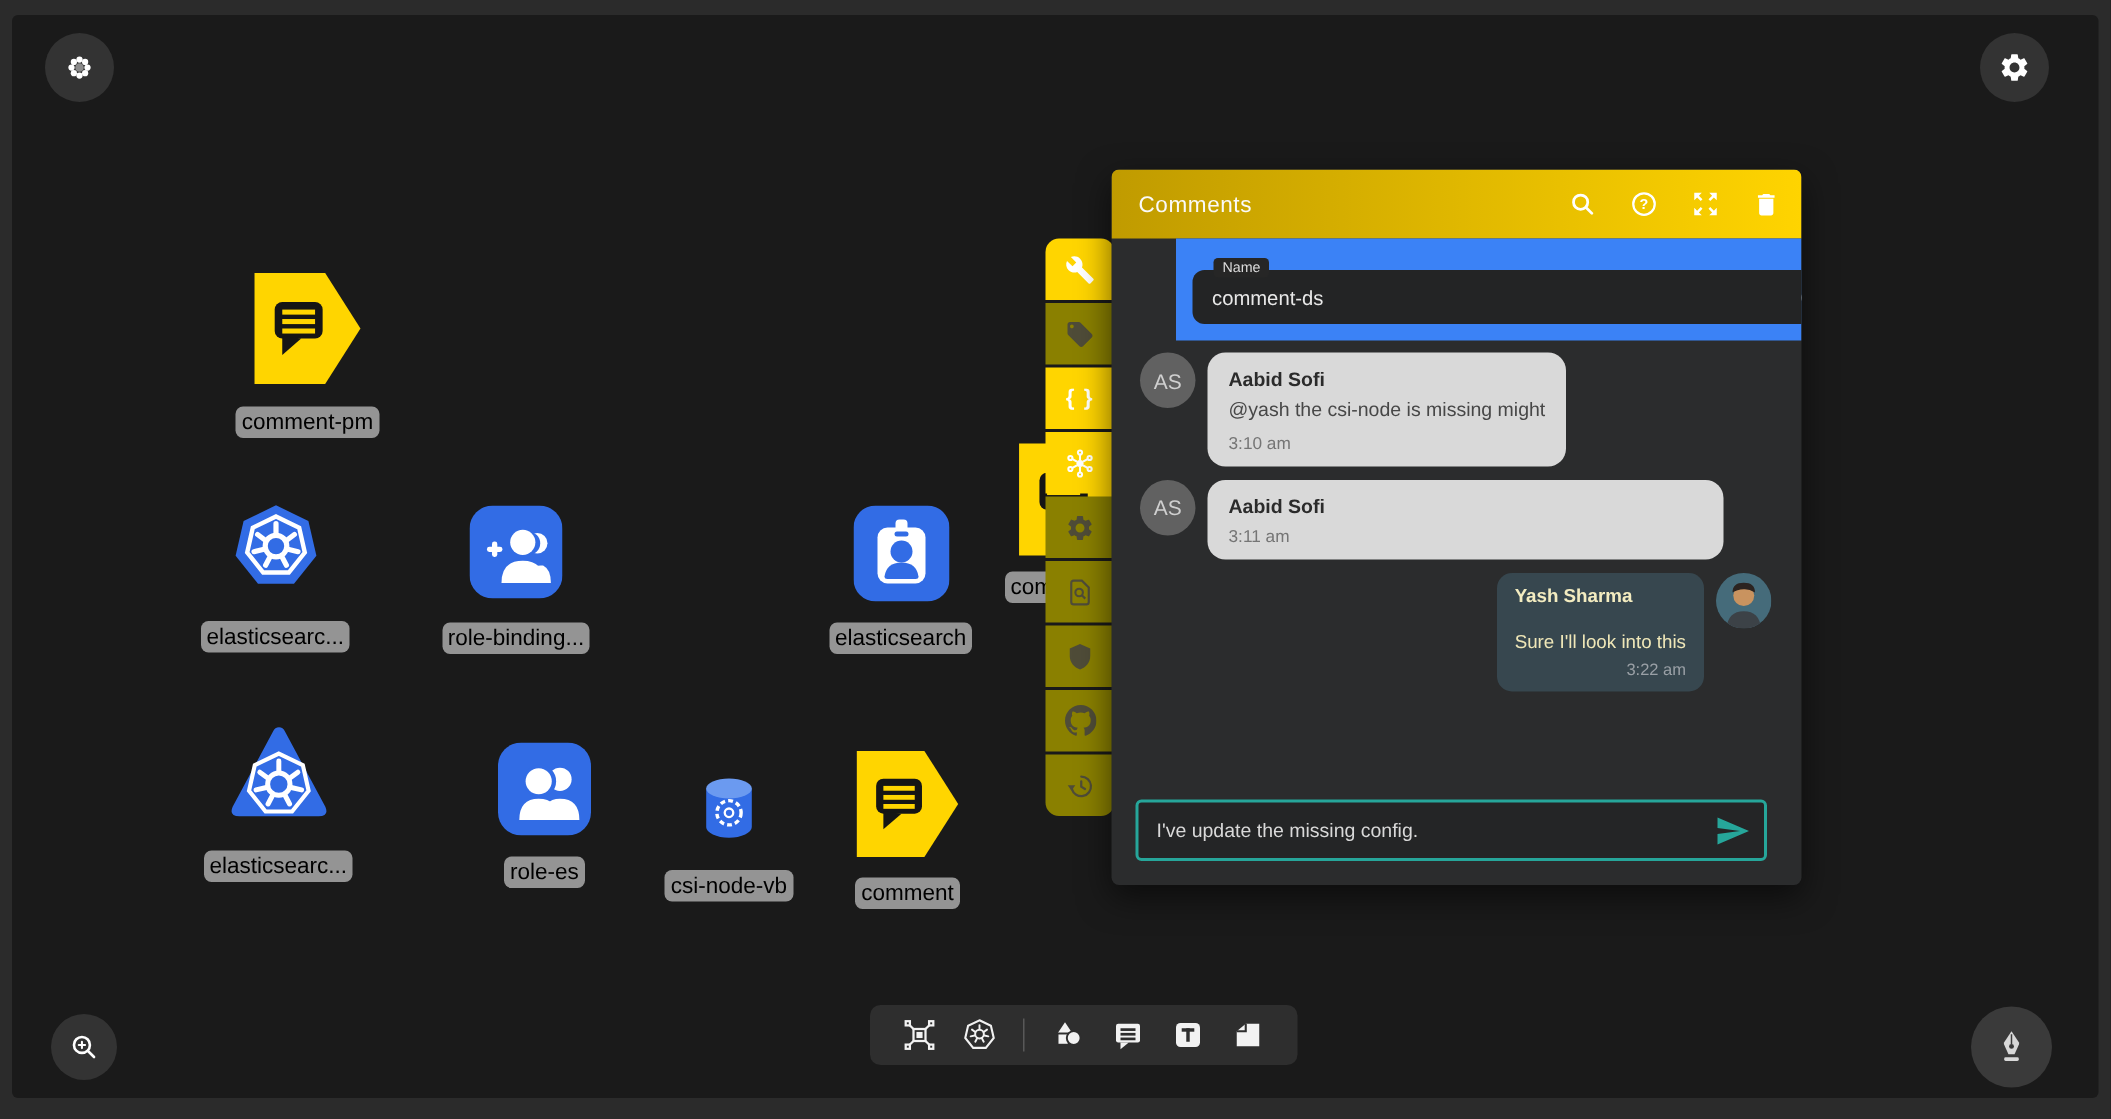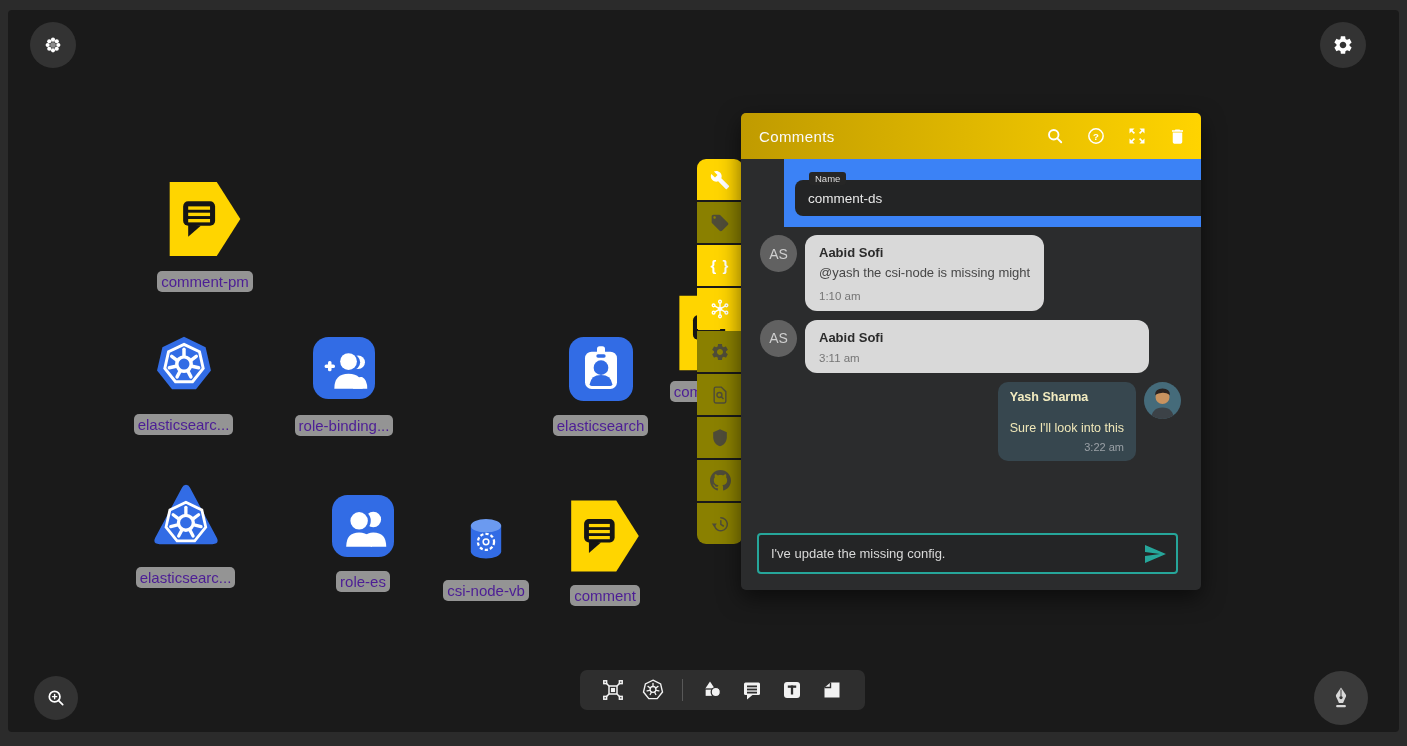--- a/index.html
+++ b/index.html
@@ -8,21 +8,21 @@
 
   
   .cbtn { position:absolute; border-radius:50%; background:#333; display:flex; align-items:center; justify-content:center; color:#fff; cursor:pointer; }
   #btn-tl { left:22px; top:12px; width:46px; height:46px; }
   #btn-tr { left:1312px; top:12px; width:46px; height:46px; }
   #btn-bl { left:26px; top:666px; width:44px; height:44px; }
   #btn-br { left:1306px; top:661px; width:54px; height:54px; background:#3a3a3a; }
 
   
   .node { position:absolute; display:flex; flex-direction:column; align-items:center; z-index:10; }
-  .chip { background:#949494; color:#4c1d95; font-size:15px; padding:2px 4px; border-radius:5px; white-space:nowrap; }
+  .chip { background:#949494; color:#000000; font-size:15px; padding:2px 4px; border-radius:5px; white-space:nowrap; }
   .nicon { display:block; }
 
   
   #side-toolbar { position:absolute; left:689px; top:149px; width:46px; z-index:20; }
   .titem { width:46px; height:41px; margin-bottom:2px; display:flex; align-items:center; justify-content:center; cursor:pointer; }
   .titem.on  { background:#ffd500; color:#fff; }
   .titem.off { background:#8a8000; color:#4f4c38; }
   .titem:first-child { border-radius:9px 9px 0 0; }
   .titem:last-child  { border-radius:0 0 9px 9px; margin-bottom:0; }
   .braces { font-size:15px; font-weight:bold; letter-spacing:1px; }
@@ -296,21 +296,21 @@
         </span>
       </div>
     </div>
 
     <div id="messages">
       <div class="mrow">
         <div class="avatar-as">AS</div>
         <div class="bubble">
           <div class="mauthor">Aabid Sofi</div>
           <div class="mtext">@yash the csi-node is missing might</div>
-          <div class="mtime">1:10 am</div>
+          <div class="mtime">3:10 am</div>
         </div>
       </div>
       <div class="mrow">
         <div class="avatar-as">AS</div>
         <div class="bubble" style="width:344px;">
           <div class="mauthor">Aabid Sofi</div>
           <div class="mtime">3:11 am</div>
         </div>
       </div>
       <div class="mrow right">

